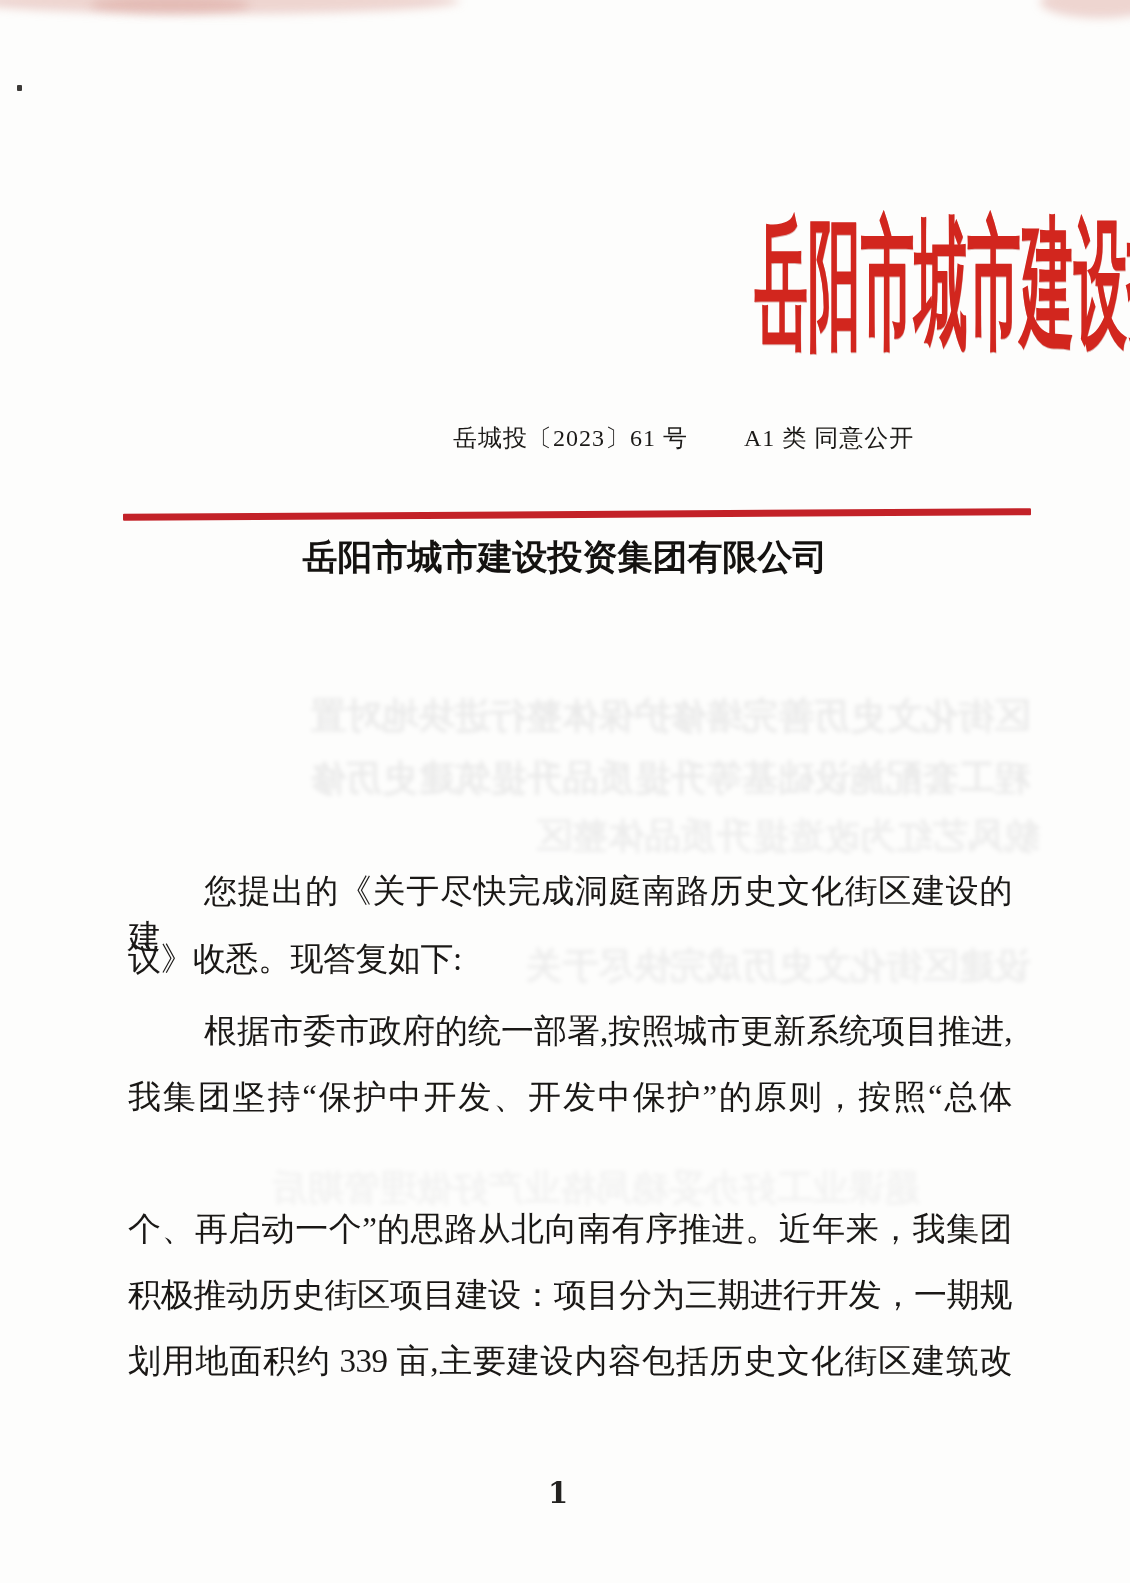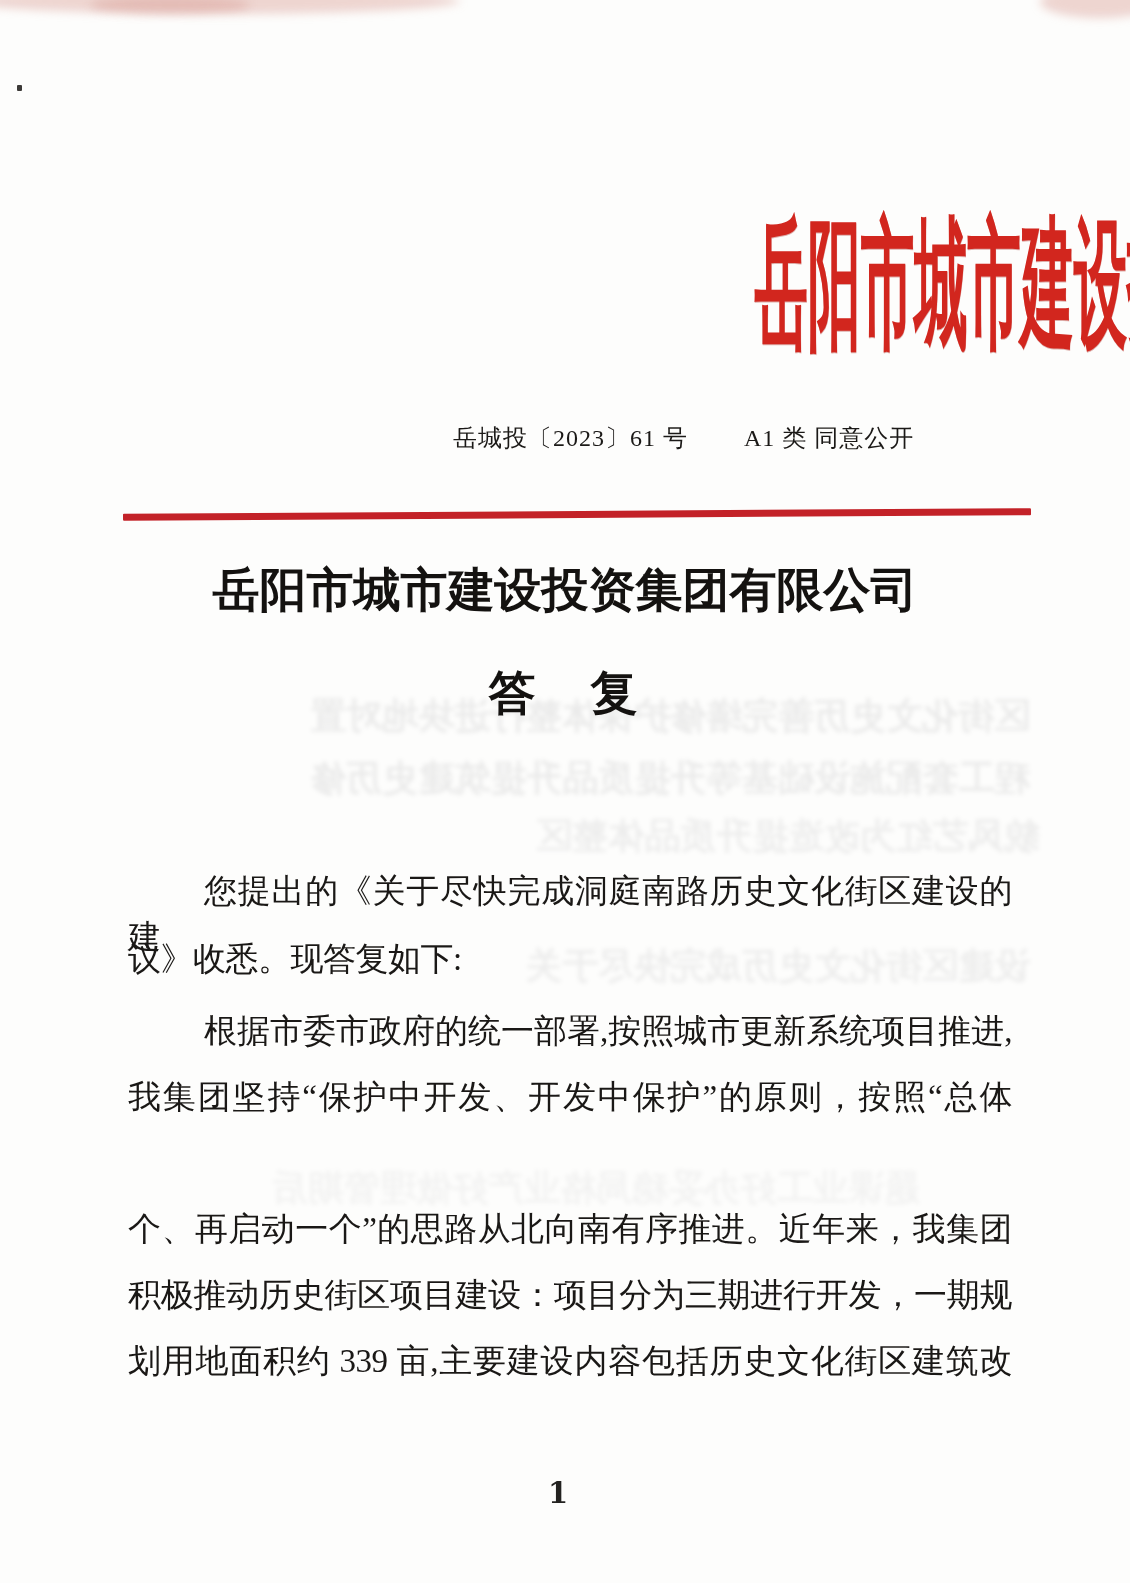--- a/index.html
+++ b/index.html
@@ -80,21 +80,21 @@
 
   
   .doc-title {
     position: absolute;
     left: 0; right: 0;
     text-align: center;
     font-weight: bold;
     color: #141210;
     white-space: nowrap;
   }
-  .doc-title.t1 { top: 559px; font-size: 47px; letter-spacing: 0px; }
+  .doc-title.t1 { top: 534px; font-size: 35px; letter-spacing: 0px; }
   .doc-title.t2 { top: 600px; font-size: 47px; letter-spacing: -1px; }
   .doc-title.t3 { top: 662px; font-size: 47px; letter-spacing: 4px; }
 
   
   .bleed {
     position: absolute;
     font-size: 36px;
     font-weight: bold;
     color: #7d7d80;
     opacity: 0.14;
@@ -152,21 +152,20 @@
     <div class="letterhead">岳阳市城市建设投资集团有限公司文件</div>
   </div>
 
   <div class="docline">
     <span>岳城投〔2023〕61 号</span><span class="gap"></span><span>A1 类 同意公开</span>
   </div>
 
   <div class="red-rule"></div>
 
   <div class="doc-title t1">岳阳市城市建设投资集团有限公司</div>
-  <div class="doc-title t3">答　复</div>
 
   <div class="bodyline fill indent" style="top:868px;">您提出的《关于尽快完成洞庭南路历史文化街区建设的建</div>
   <div class="bodyline" style="top:936px;">议》收悉。现答复如下:</div>
   <div class="bodyline fill" style="top:1074px;">我集团坚持“保护中开发、开发中保护”的原则，按照“总体</div>
   <div class="bodyline fill indent" style="top:1008px;">根据市委市政府的统一部署,按照城市更新系统项目推进,</div>
   <div class="bodyline fill" style="top:1206px;">个、再启动一个”的思路从北向南有序推进。近年来，我集团</div>
   <div class="bodyline fill" style="top:1272px;">积极推动历史街区项目建设：项目分为三期进行开发，一期规</div>
   <div class="bodyline fill" style="top:1338px;font-family:Liberation Serif, serif;">划用地面积约 339 亩,主要建设内容包括历史文化街区建筑改</div>
 
   <div class="page-number">1</div>

